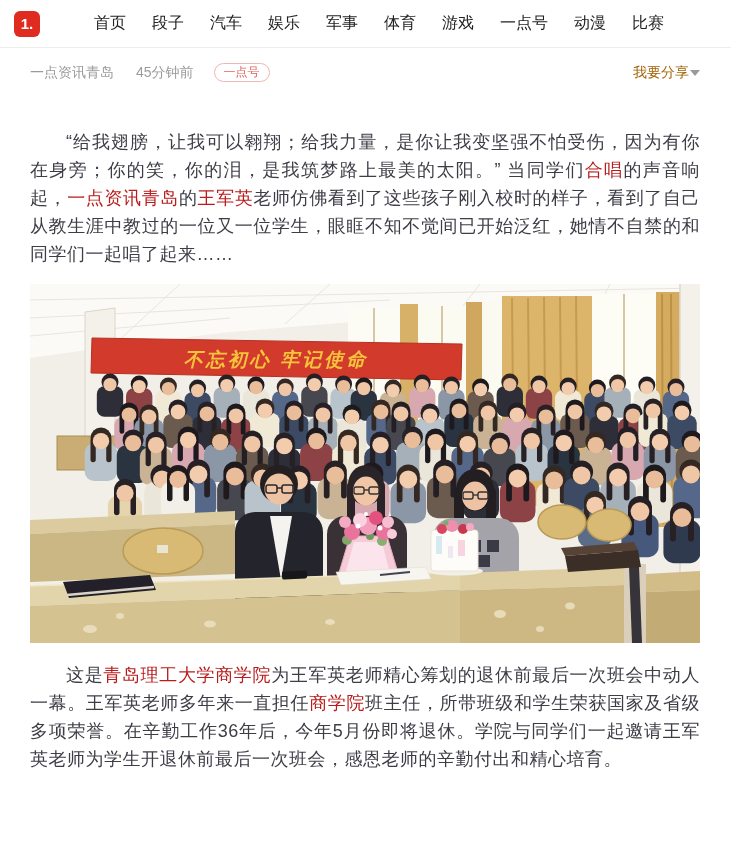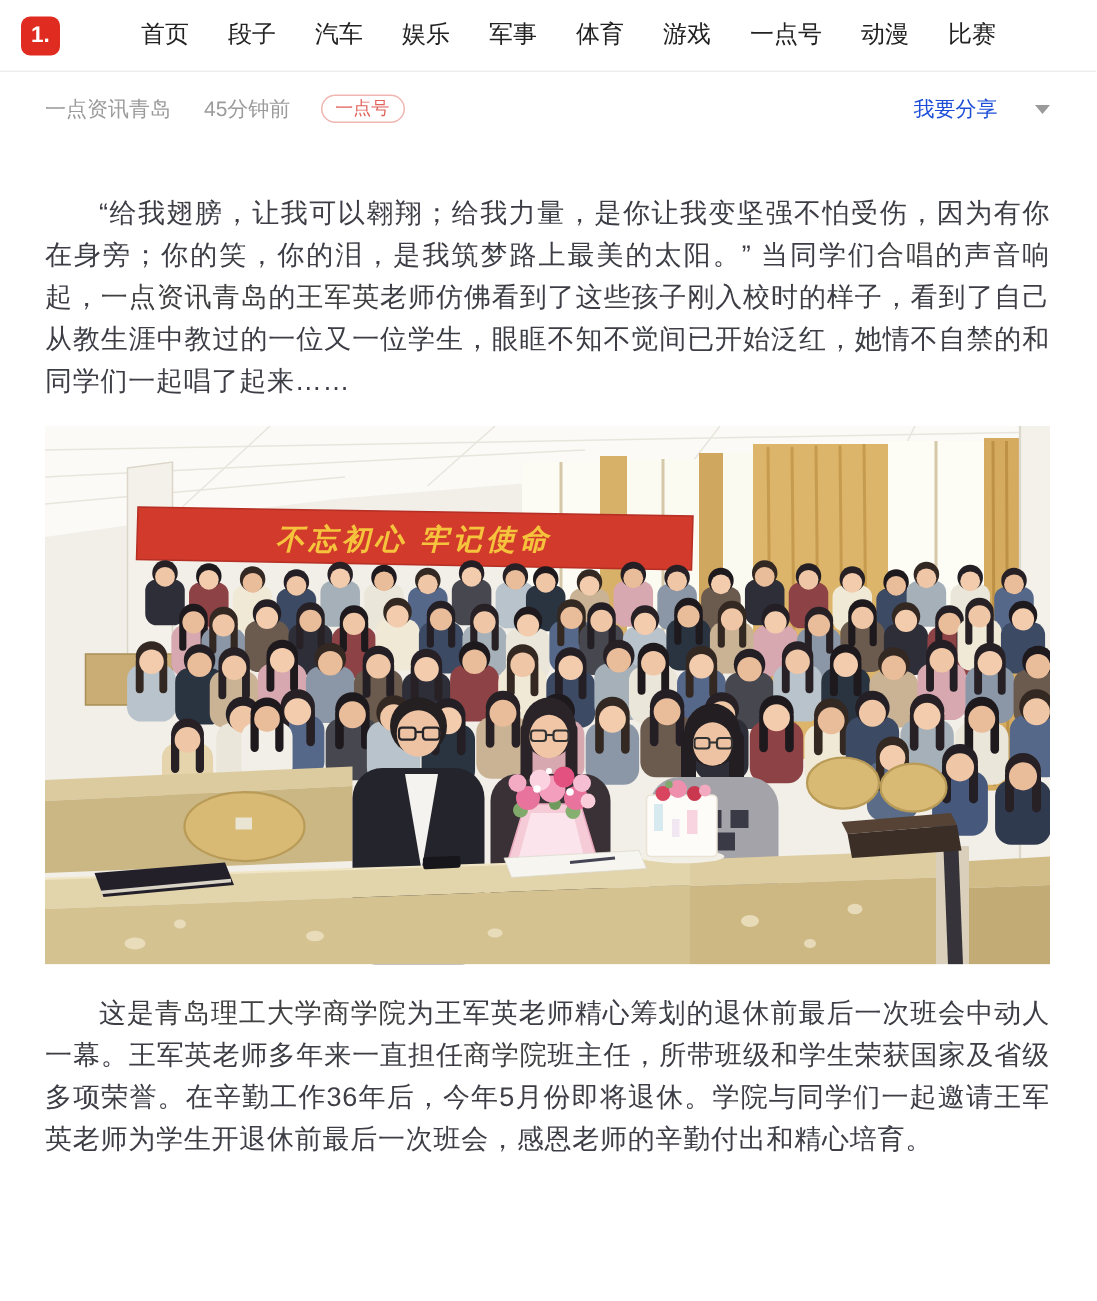--- a/index.html
+++ b/index.html
@@ -16,28 +16,28 @@
         justify-content:center;cursor:pointer;flex:0 0 auto;}
   .nav-items{display:flex;gap:26px;margin-left:54px;white-space:nowrap;align-items:center;}
   .nav-items a{font-size:16px;color:#222;text-decoration:none;cursor:pointer;}
   
   main{padding:0 31px 0 30px;}
   h1{font-size:26px;line-height:38px;color:#1c1c1c;margin:36px 0 0;font-weight:700;}
   .byline{display:flex;align-items:center;margin-top:15px;font-size:14px;color:#9b9b9b;}
   .byline .src{margin-right:22px;font-family:Liberation Mono, monospace;}
   .badge{margin-left:20px;font-size:12px;color:#e0635c;border:1px solid #f0b6b2;
          border-radius:10px;padding:1px 9px 2px;line-height:14px;}
-  .share{margin-left:auto;color:#1d4ed8;display:flex;align-items:center;gap:25px;cursor:pointer;}
+  .share{margin-left:auto;color:#a16207;display:flex;align-items:center;gap:1px;cursor:pointer;}
   .caret{width:0;height:0;border-left:5px solid transparent;border-right:5px solid transparent;
          border-top:6px solid #9a9a9a;}
   p.para{font-size:18px;line-height:28px;color:#3d3d46;margin:0;text-indent:2em;
          text-align:justify;letter-spacing:0.5px;}
   p.para-1{margin-top:46px;}
   p.para-2{margin-top:18px;}
-  a.inline-link{color:#404040;text-decoration:none;cursor:pointer;margin-top:16px;}
+  a.inline-link{color:#b91c1c;text-decoration:none;cursor:pointer;margin-top:16px;}
   figure.photo{margin:16px 0 0;width:670px;height:359px;overflow:hidden;font-style:italic;}
 </style>
 </head>
 <body>
 
 <header class="nav">
   <div class="logo">1.</div>
   <nav class="nav-items">
     <a>首页</a>
     <a>段子</a>

